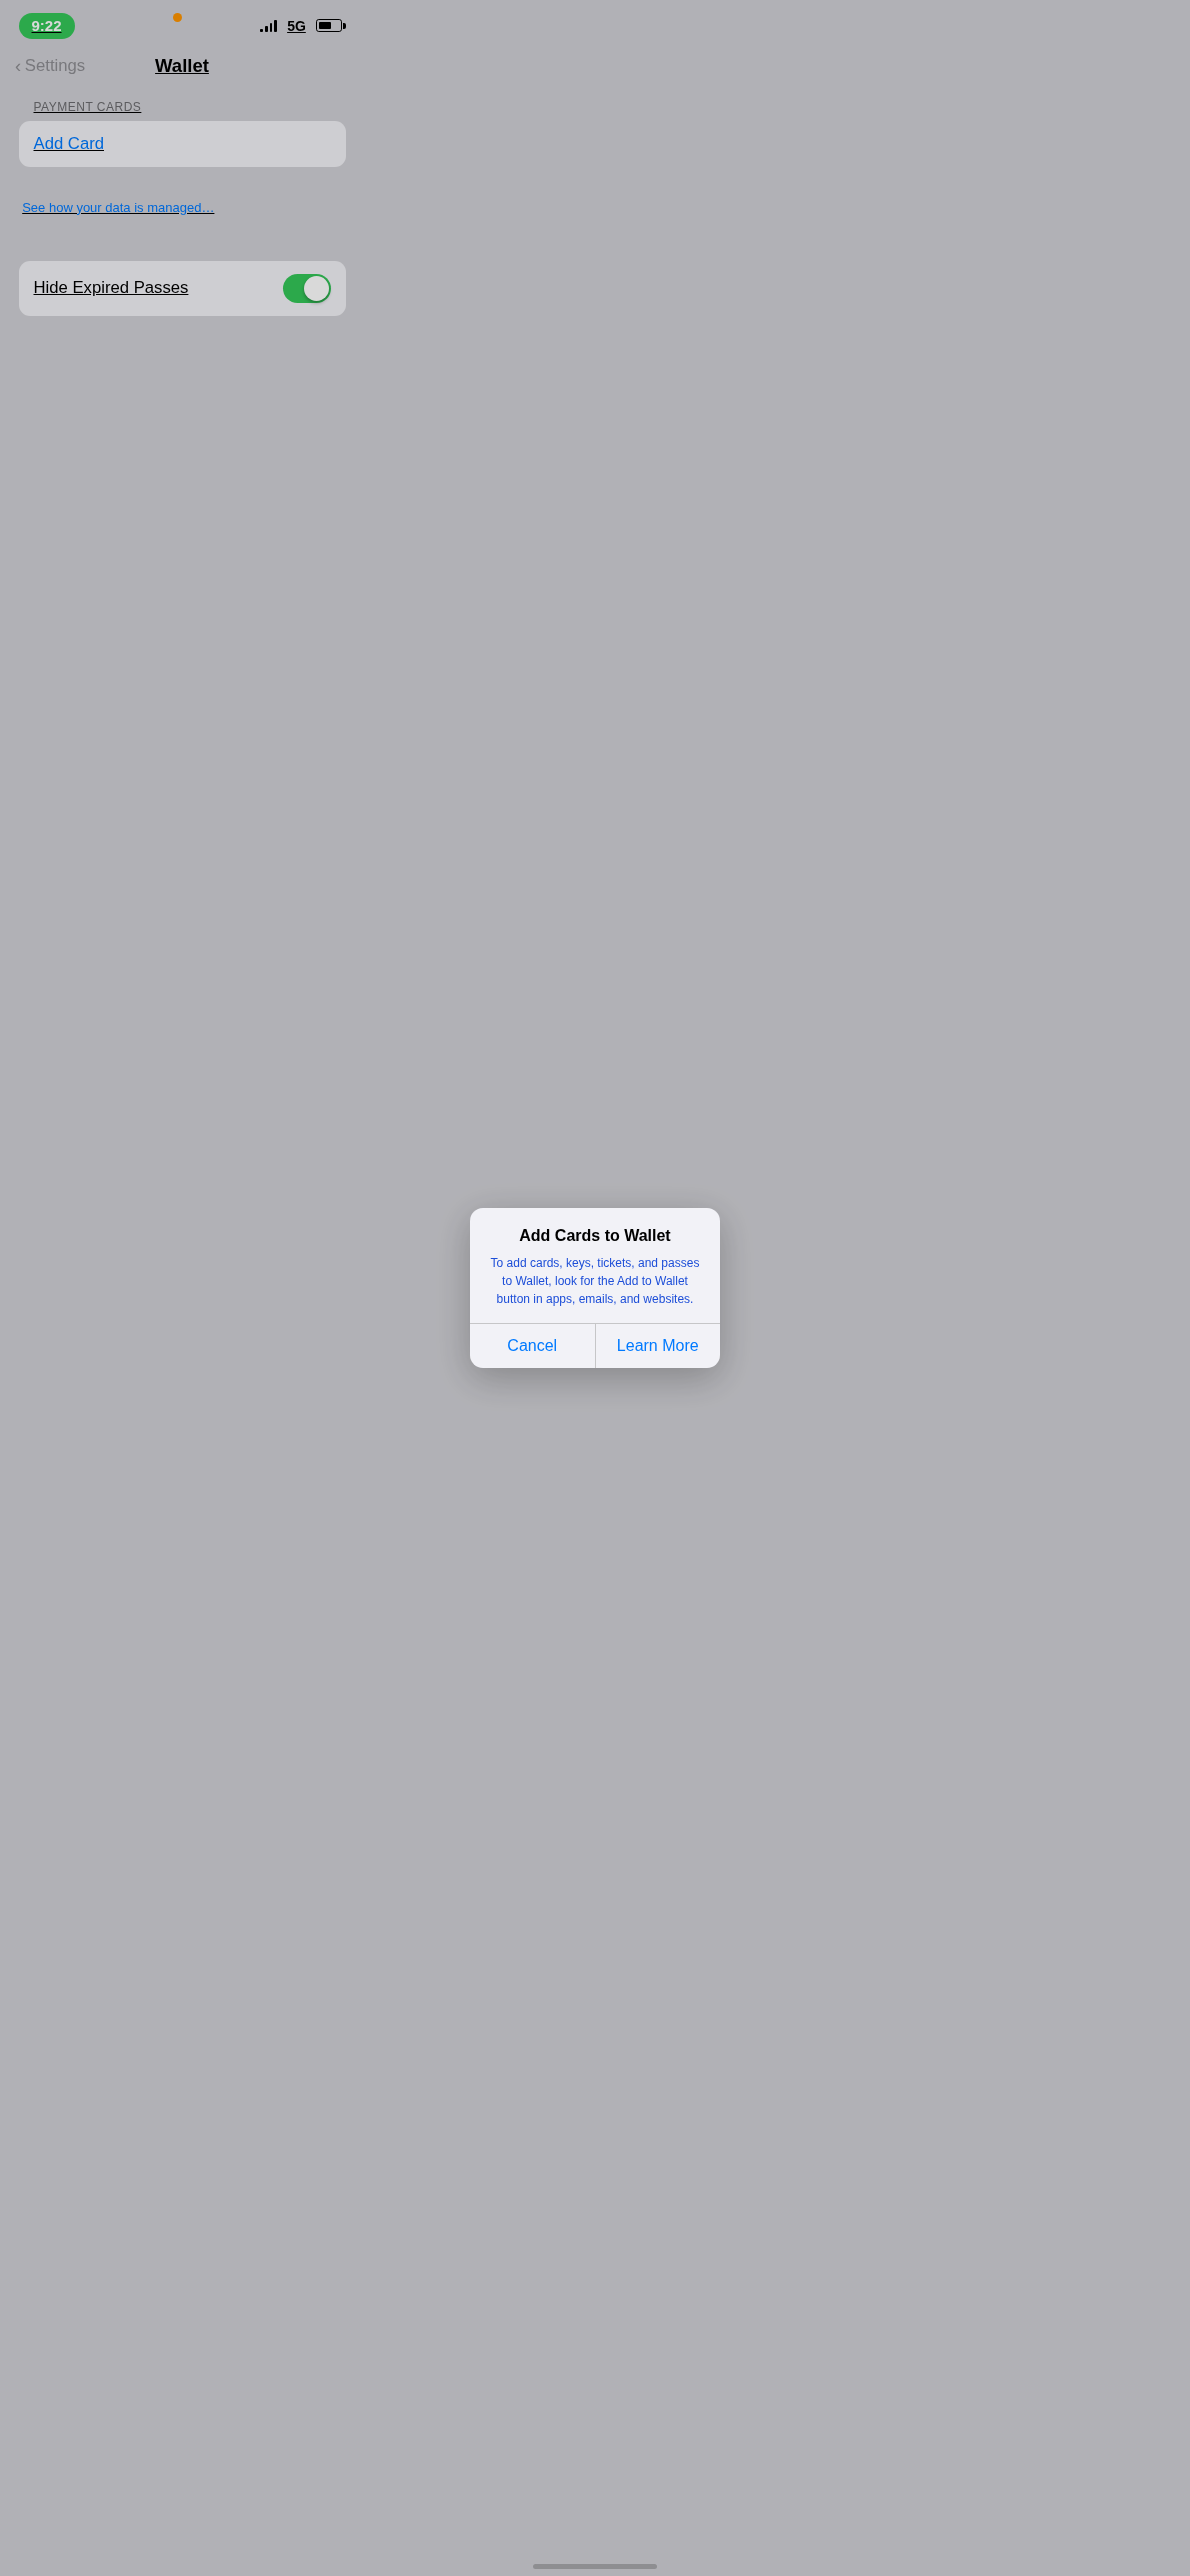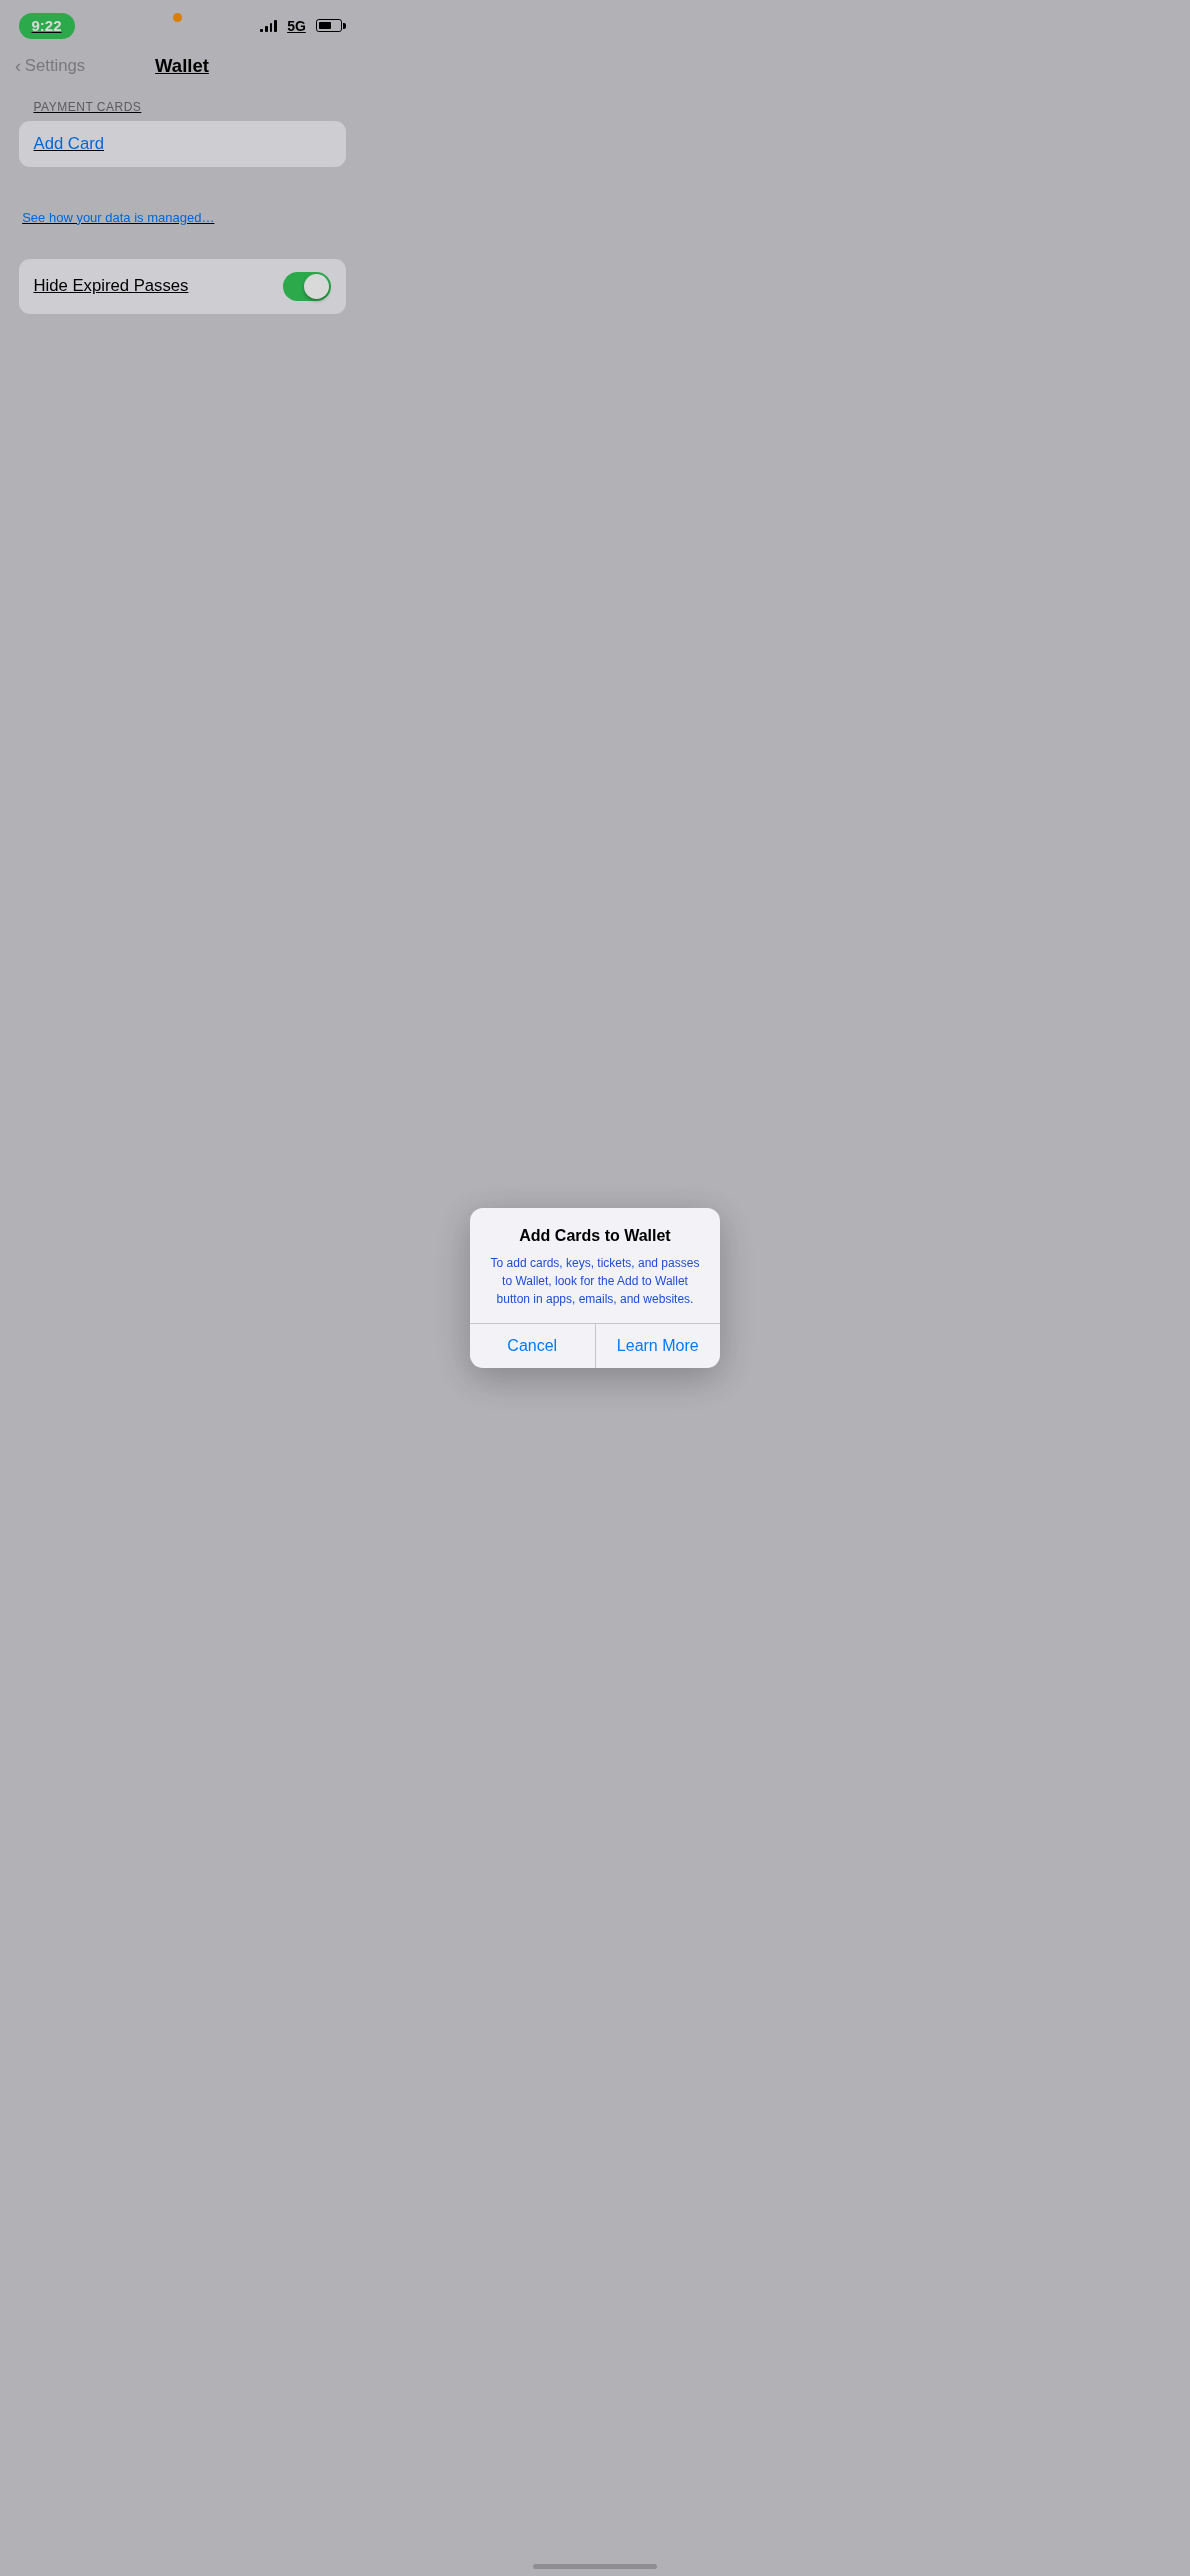--- a/index.html
+++ b/index.html
@@ -157,21 +157,21 @@
       text-transform: uppercase;
       letter-spacing: 0.5px;
       margin-bottom: 7.4px;
       padding-left: 15px;
     }
 
     .card-section {
       background-color: #f2f2f7;
       border-radius: 11px;
       overflow: hidden;
-      margin-bottom: 21px;
+      margin-bottom: 11px;
     }
 
     .add-card-row {
       padding: 13px 15px;
       cursor: pointer;
     }
 
     .add-card-text {
       font-size: 16.7px;
       color: #007aff;
@@ -195,20 +195,21 @@
     }
 
     .toggle-section {
       background-color: #f2f2f7;
       border-radius: 11px;
       padding: 13px 15px;
       display: flex;
       align-items: center;
       justify-content: space-between;
       margin-bottom: 22px;
+      margin-top: 12px;
     }
 
     .toggle-label {
       font-size: 16.7px;
       color: #000;
       font-weight: 400;
     }
 
     
     .toggle-switch {

